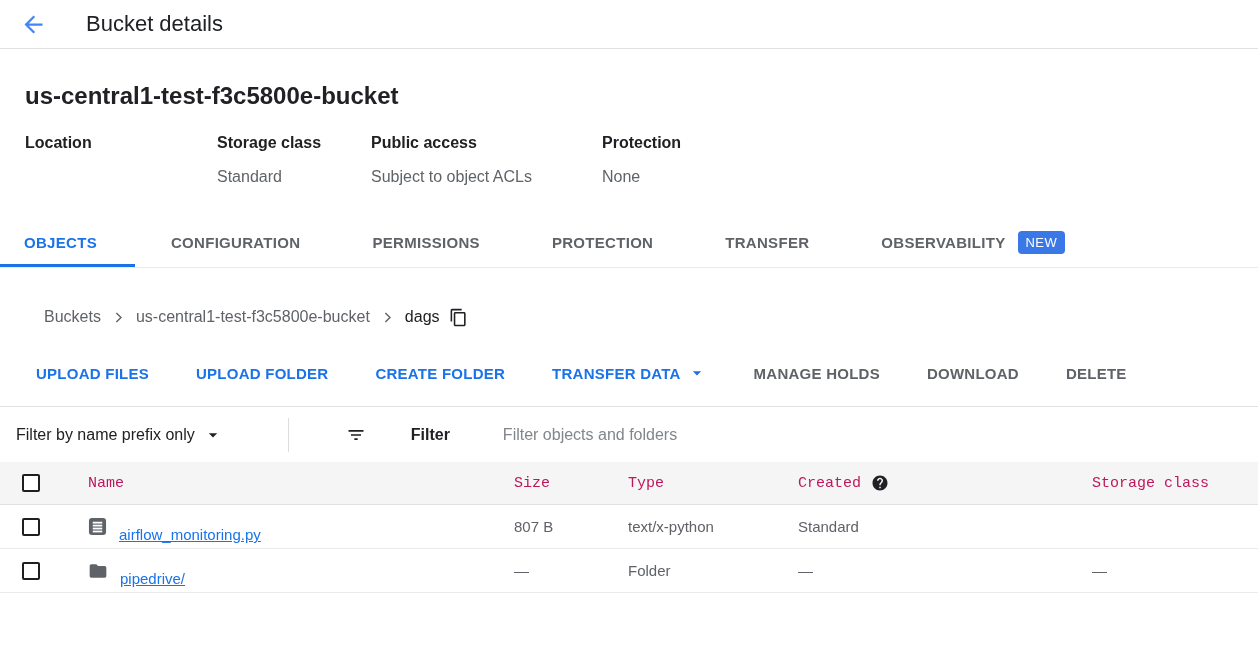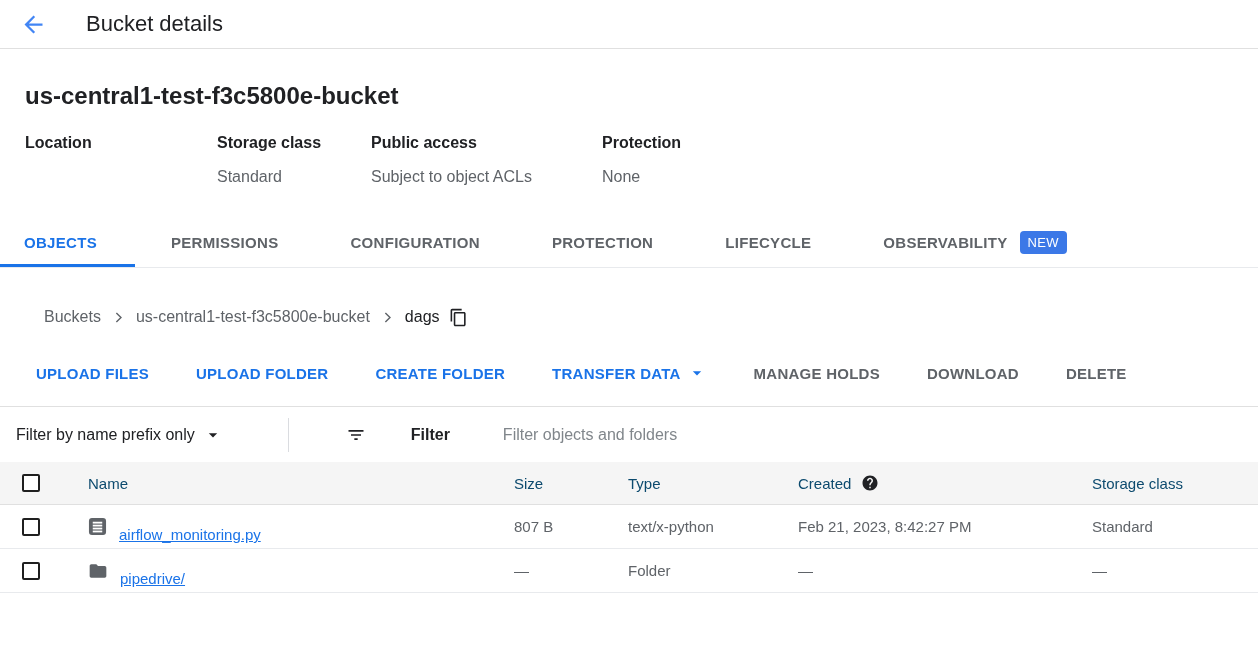--- a/index.html
+++ b/index.html
@@ -62,21 +62,21 @@
   .filter-input::placeholder { color: #80868b; }
 
   
   .obj-table { width: 1258px; }
   .t-row { display: grid; grid-template-columns: 66px 448px 114px 170px 294px 166px;
            align-items: center; height: 44px; border-bottom: 1px solid #e8eaed; }
   .t-row.t-head { background: #f5f5f5; height: 43px; color: #5f6368; border-bottom: 1px solid #e0e0e0; }
   .t-cell { font-size: 15px; display: flex; align-items: center; }
   .t-cell.c-check { padding-left: 22px; }
   .t-cell.c-name { padding-left: 22px; }
-  .t-head .t-cell { color: #0c4a6e; }
+  .t-head .t-cell { color: #be185d; font-family: Liberation Mono, monospace; }
   .checkbox { width: 18px; height: 18px; border: 2px solid #1f1f1f; border-radius: 2px;
               background: #fff; cursor: pointer; }
   .row-icon { display: flex; align-items: center; margin-right: 12px; }
   .obj-link { color: #1a73e8; text-decoration: underline; cursor: pointer; font-size: 15px; margin-top: 16px; }
   .cell-text { color: #5f6368; }
   .help-btn { background: none; border: none; cursor: pointer; display: flex; align-items: center;
               margin-left: 10px; }
 </style>
 </head>
 <body>
@@ -111,30 +111,30 @@
         <div class="meta-value">None</div>
       </div>
     </div>
   </section>
 
   <nav class="tabs">
     <div class="tab first active">
       <span>OBJECTS</span>
     </div>
     <div class="tab">
+      <span>CONFIGURATION</span>
+    </div>
+    <div class="tab">
       <span>PERMISSIONS</span>
     </div>
     <div class="tab">
-      <span>CONFIGURATION</span>
-    </div>
-    <div class="tab">
       <span>PROTECTION</span>
     </div>
     <div class="tab">
-      <span>LIFECYCLE</span>
+      <span>TRANSFER</span>
     </div>
     <div class="tab">
       <span>OBSERVABILITY</span>
       <span class="badge">NEW</span>
     </div>
   </nav>
 
   <div class="breadcrumb">
     <span class="crumb">Buckets</span>
     <span class="crumb-chevron">
@@ -222,21 +222,20 @@
             <rect x="5" y="5" width="10" height="1.9" fill="#fff"></rect>
             <rect x="5" y="8.1" width="10" height="1.9" fill="#fff"></rect>
             <rect x="5" y="11.2" width="10" height="1.9" fill="#fff"></rect>
             <rect x="5" y="14.3" width="10" height="1.9" fill="#fff"></rect>
           </svg>
         </span>
         <a class="obj-link">airflow_monitoring.py</a>
       </div>
       <div class="t-cell cell-text">807 B</div>
       <div class="t-cell cell-text">text/x-python</div>
-      <div class="t-cell cell-text">Feb 21, 2023, 8:42:27 PM</div>
       <div class="t-cell cell-text">Standard</div>
     </div>
 
     <div class="t-row">
       <div class="t-cell c-check">
         <span class="checkbox"></span>
       </div>
       <div class="t-cell c-name">
         <span class="row-icon">
           <svg width="20" height="20" viewBox="0 0 24 24">

